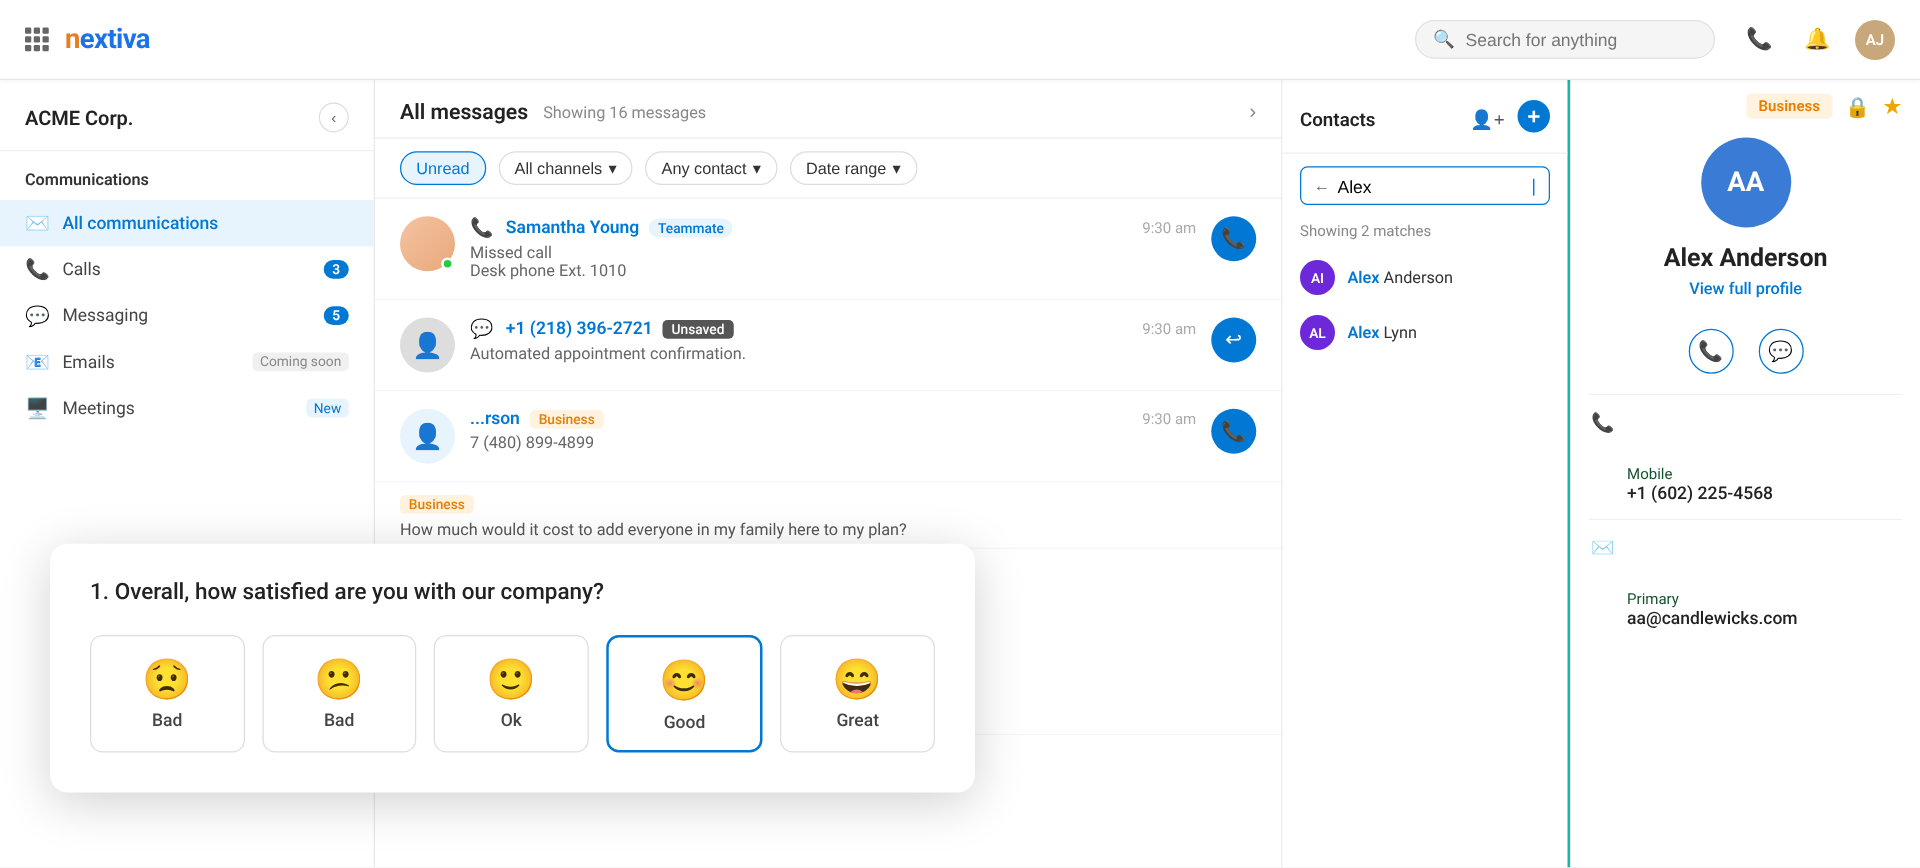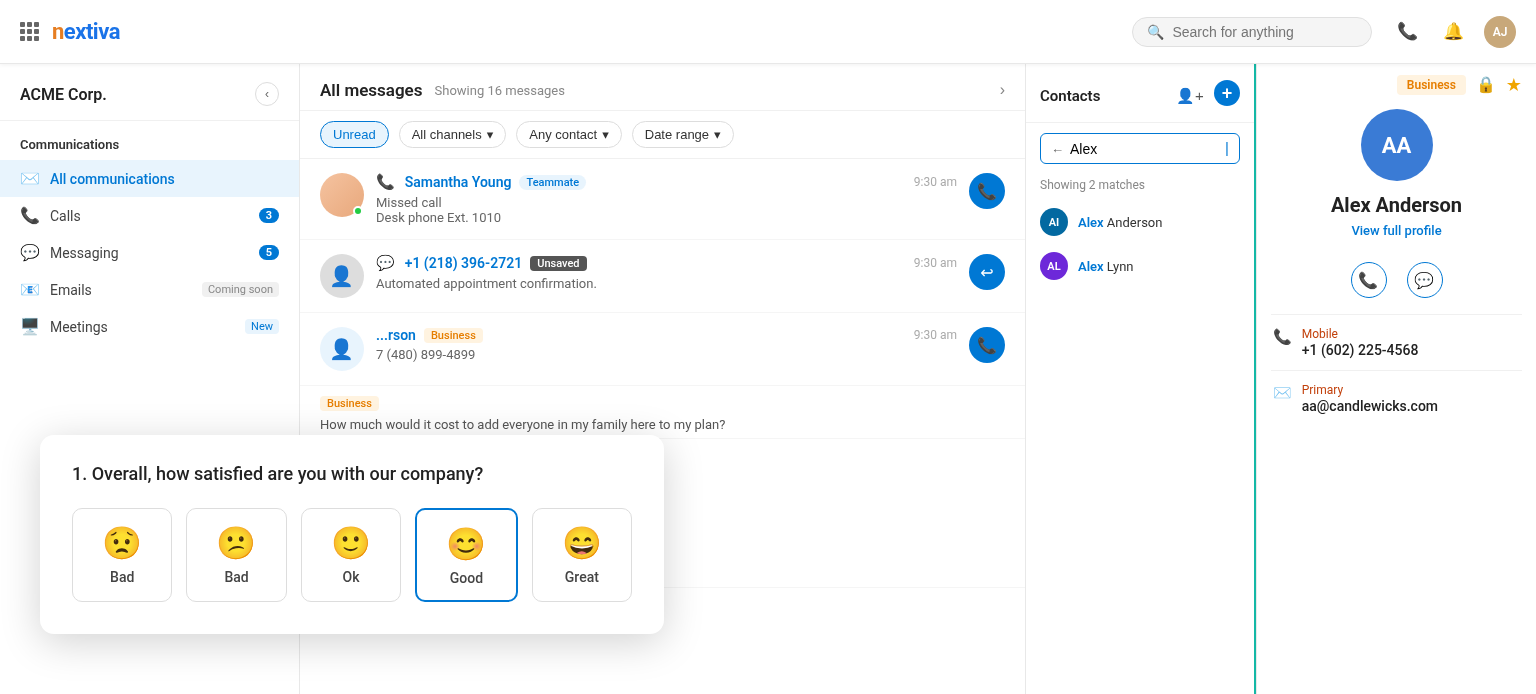--- a/index.html
+++ b/index.html
@@ -520,29 +520,29 @@
       margin: 0 14px;
     }
     .profile-info-row {
       display: flex;
       align-items: flex-start;
       padding: 12px 16px;
       gap: 10px;
     }
     .profile-info-icon { font-size: 15px; color: #888; margin-top: 1px; }
     .profile-info-content {}
-    .profile-info-label { font-size: 12px; color: #c2410c; }
+    .profile-info-label { font-size: 12px; color: #14532d; margin-top: 44px; }
     .profile-info-value { font-size: 14px; color: #222; font-weight: 500; margin-top: 1px; }
 
     
     .survey-overlay {
       position: absolute;
       bottom: 60px;
       left: 40px;
-      width: 624px;
+      width: 740px;
       background: #fff;
       border-radius: 14px;
       box-shadow: 0 8px 40px rgba(0,0,0,0.18);
       padding: 28px 32px 32px;
       z-index: 100;
     }
     .survey-question {
       font-size: 18px;
       font-weight: 500;
       color: #222;
@@ -752,21 +752,21 @@
       </div>
     </div>
     <div class="contacts-search">
       <button class="search-back-btn">←</button>
       <input type="text" value="Alex" style="font-size: 14px;">
       <span style="color:#0078d4;">|</span>
     </div>
     <div class="contacts-matches">Showing 2 matches</div>
 
     <div class="contact-item">
-      <div class="contact-avatar" style="background:#0369a1;">AI</div>
+      <div class="contact-avatar" style="background:#6d28d9;">AI</div>
       <span class="contact-name">
         <span>Alex</span> Anderson
       </span>
     </div>
     <div class="contact-item">
       <div class="contact-avatar" style="background:#6d28d9;">AL</div>
       <span class="contact-name">
         <span>Alex</span> Lynn
       </span>
     </div>

